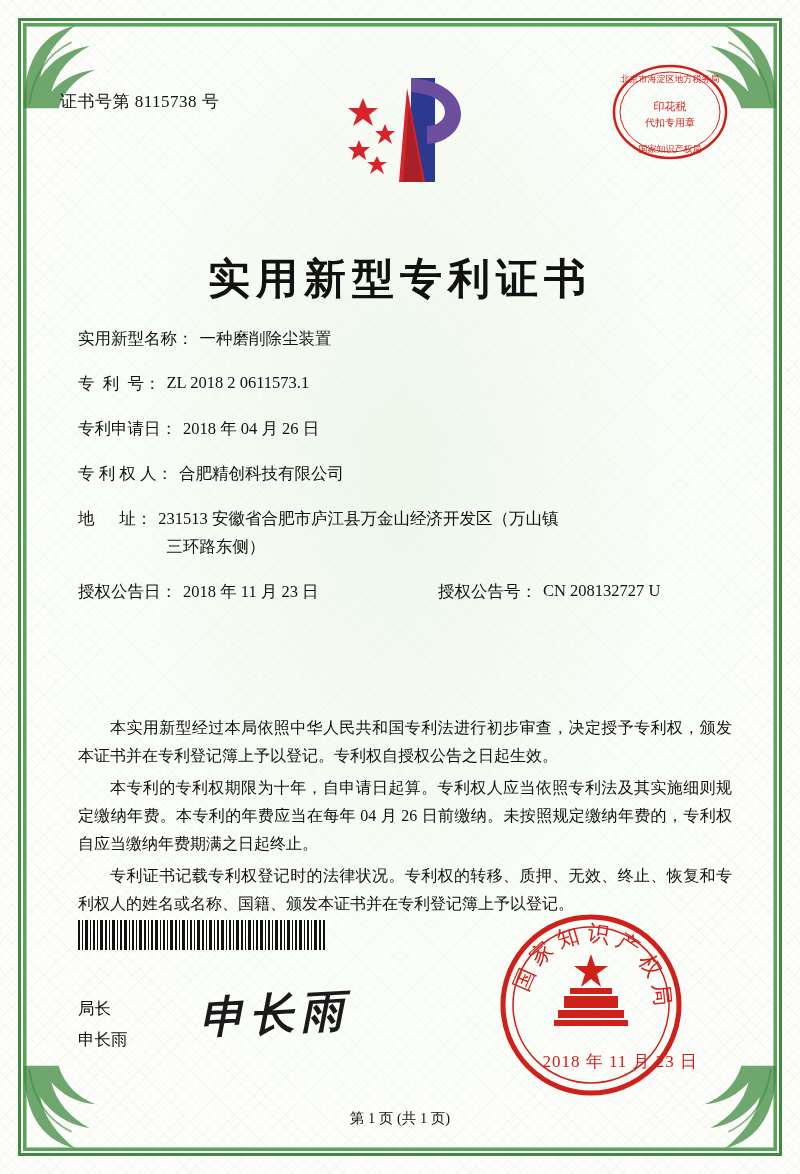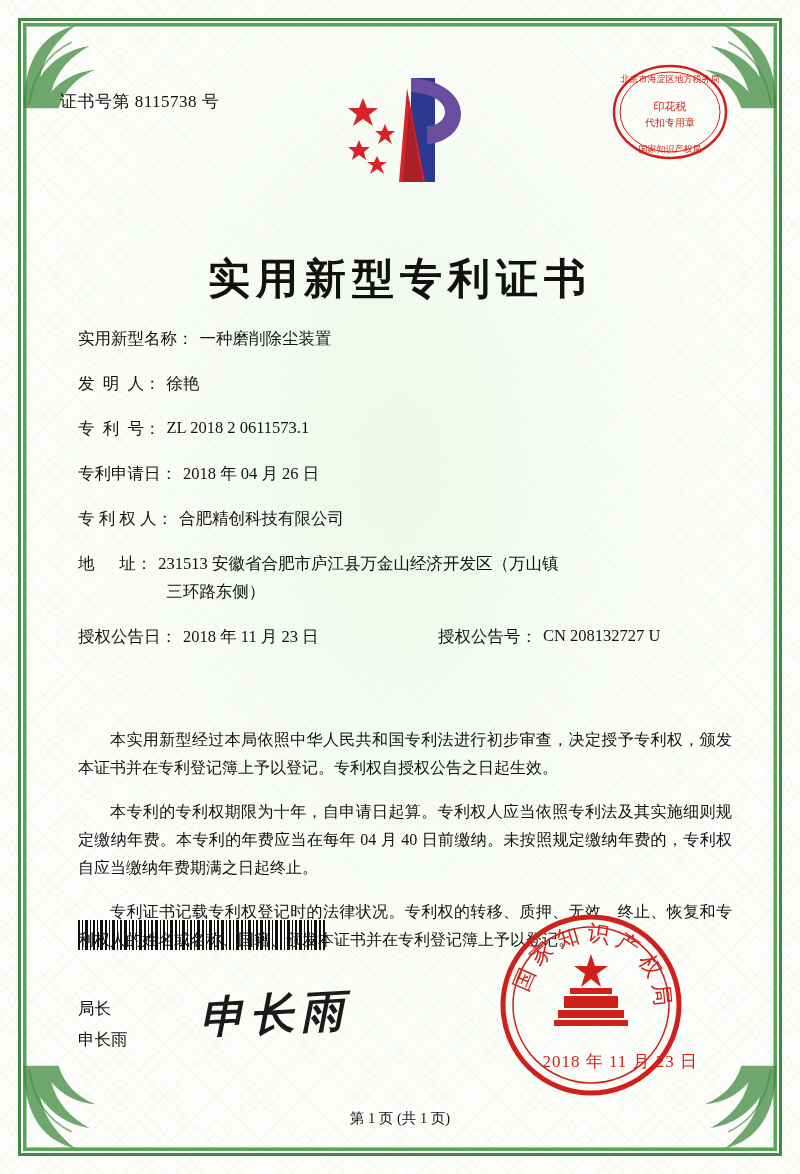--- a/index.html
+++ b/index.html
@@ -130,21 +130,21 @@
     position: absolute;
     left: 18px;
     right: 8px;
     top: 660px;
     font-size: 16px;
     line-height: 1.75;
     color: #111;
     text-align: justify;
   }
   .paragraphs p {
-    margin: 16px 0 2px 0;
+    margin: 4px 0 2px 0;
     text-indent: 2em;
   }
 
   .barcode {
     position: absolute;
     left: 18px;
     top: 870px;
     width: 250px;
     height: 30px;
   }
@@ -262,24 +262,20 @@
     </div>
 
     <div class="doc-title">实用新型专利证书</div>
 
     <div class="fields">
       <div class="field-row">
         <span class="field-label">实用新型名称：</span>
         <span class="field-value">一种磨削除尘装置</span>
       </div>
       <div class="field-row">
-        <span class="field-label">发  明  人：</span>
-        <span class="field-value">徐艳</span>
-      </div>
-      <div class="field-row">
         <span class="field-label">专  利  号：</span>
         <span class="field-value">ZL 2018 2 0611573.1</span>
       </div>
       <div class="field-row">
         <span class="field-label">专利申请日：</span>
         <span class="field-value">2018 年 04 月 26 日</span>
       </div>
       <div class="field-row">
         <span class="field-label">专 利 权 人：</span>
         <span class="field-value">合肥精创科技有限公司</span>
@@ -298,21 +294,21 @@
         </span>
         <span class="dual-right">
           <span class="field-label">授权公告号：</span>
           <span class="field-value">CN 208132727 U</span>
         </span>
       </div>
     </div>
 
     <div class="paragraphs">
       <p>本实用新型经过本局依照中华人民共和国专利法进行初步审查，决定授予专利权，颁发本证书并在专利登记簿上予以登记。专利权自授权公告之日起生效。</p>
-      <p>本专利的专利权期限为十年，自申请日起算。专利权人应当依照专利法及其实施细则规定缴纳年费。本专利的年费应当在每年 04 月 40 日前缴纳。未按照规定缴纳年费的，专利权自应当缴纳年费期满之日起终止。</p>
+      <p>本专利的专利权期限为十年，自申请日起算。专利权人应当依照专利法及其实施细则规定缴纳年费。本专利的年费应当在每年 04 月 26 日前缴纳。未按照规定缴纳年费的，专利权自应当缴纳年费期满之日起终止。</p>
       <p>专利证书记载专利权登记时的法律状况。专利权的转移、质押、无效、终止、恢复和专利权人的姓名或名称、国籍、颁发本证书并在专利登记簿上予以登记。</p>
     </div>
 
     <div class="barcode">
       <svg viewBox="0 0 250 30" preserveAspectRatio="none">
         <g fill="#111">
           <rect x="0" y="0" width="2" height="30"></rect>
             <rect x="4" y="0" width="1" height="30"></rect>
           <rect x="7" y="0" width="3" height="30"></rect>
             <rect x="12" y="0" width="1" height="30"></rect>

